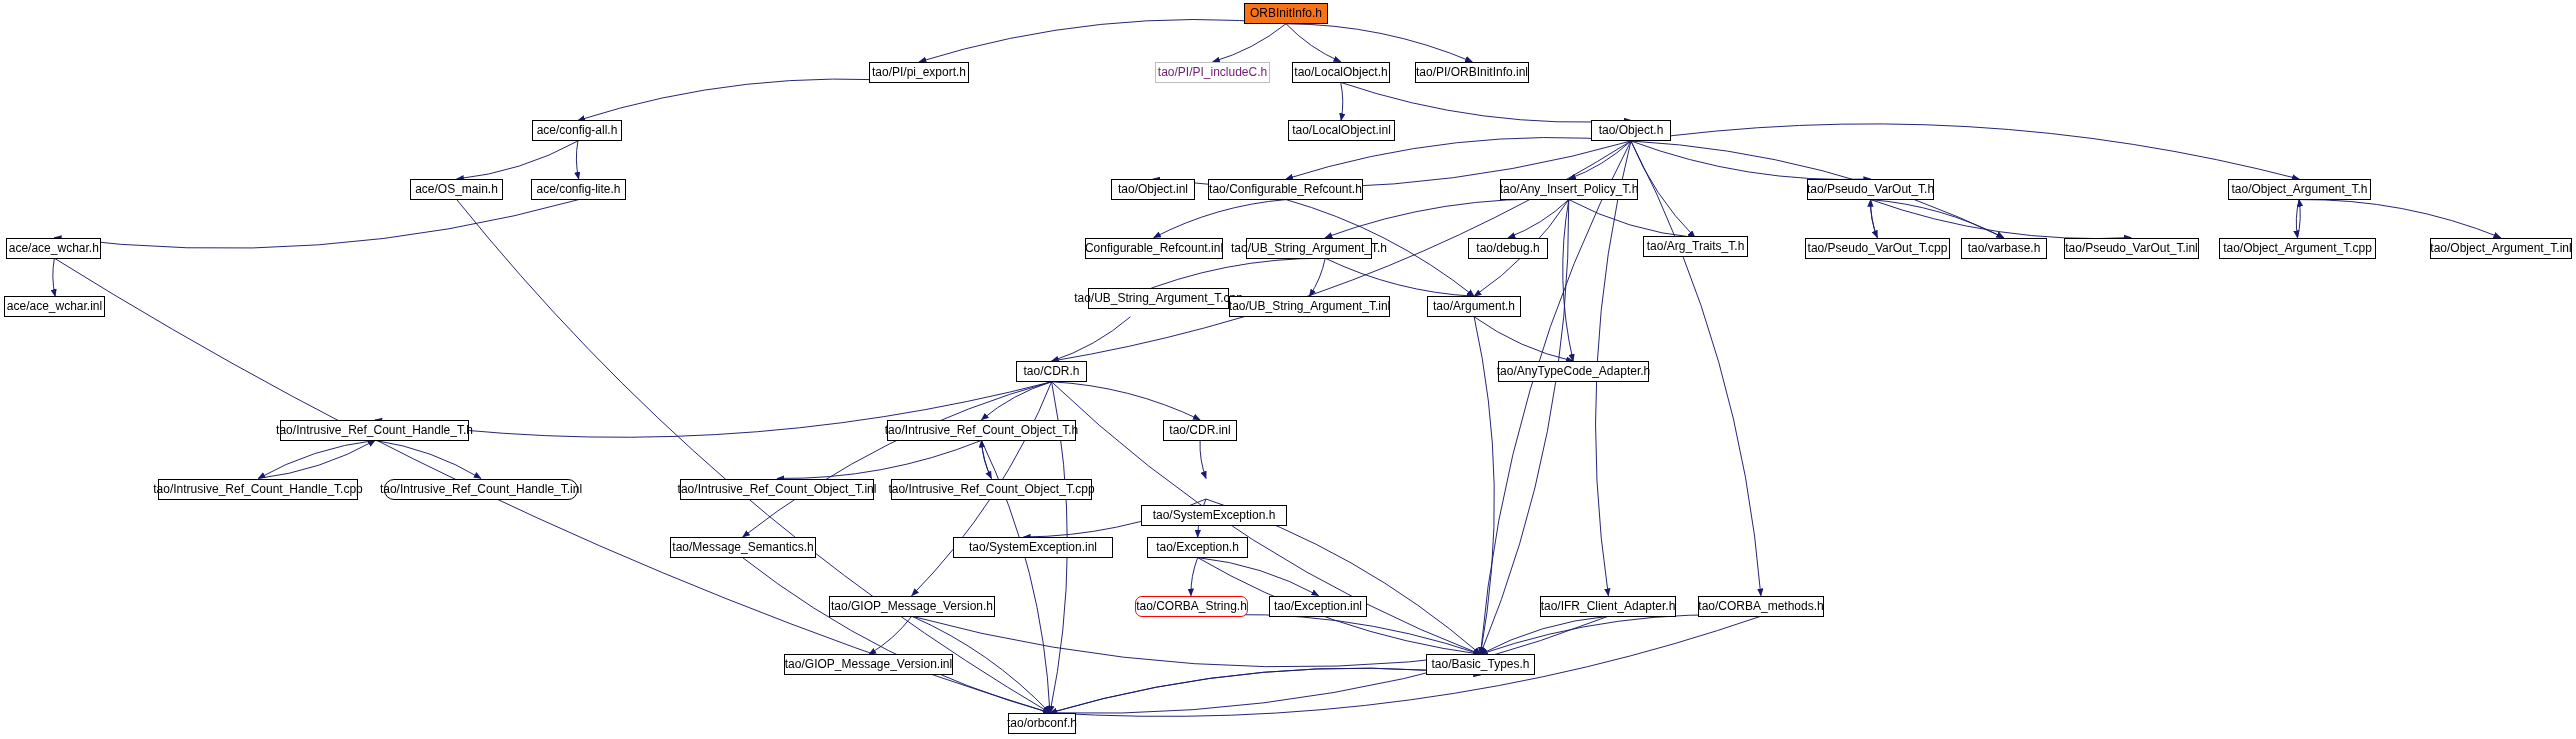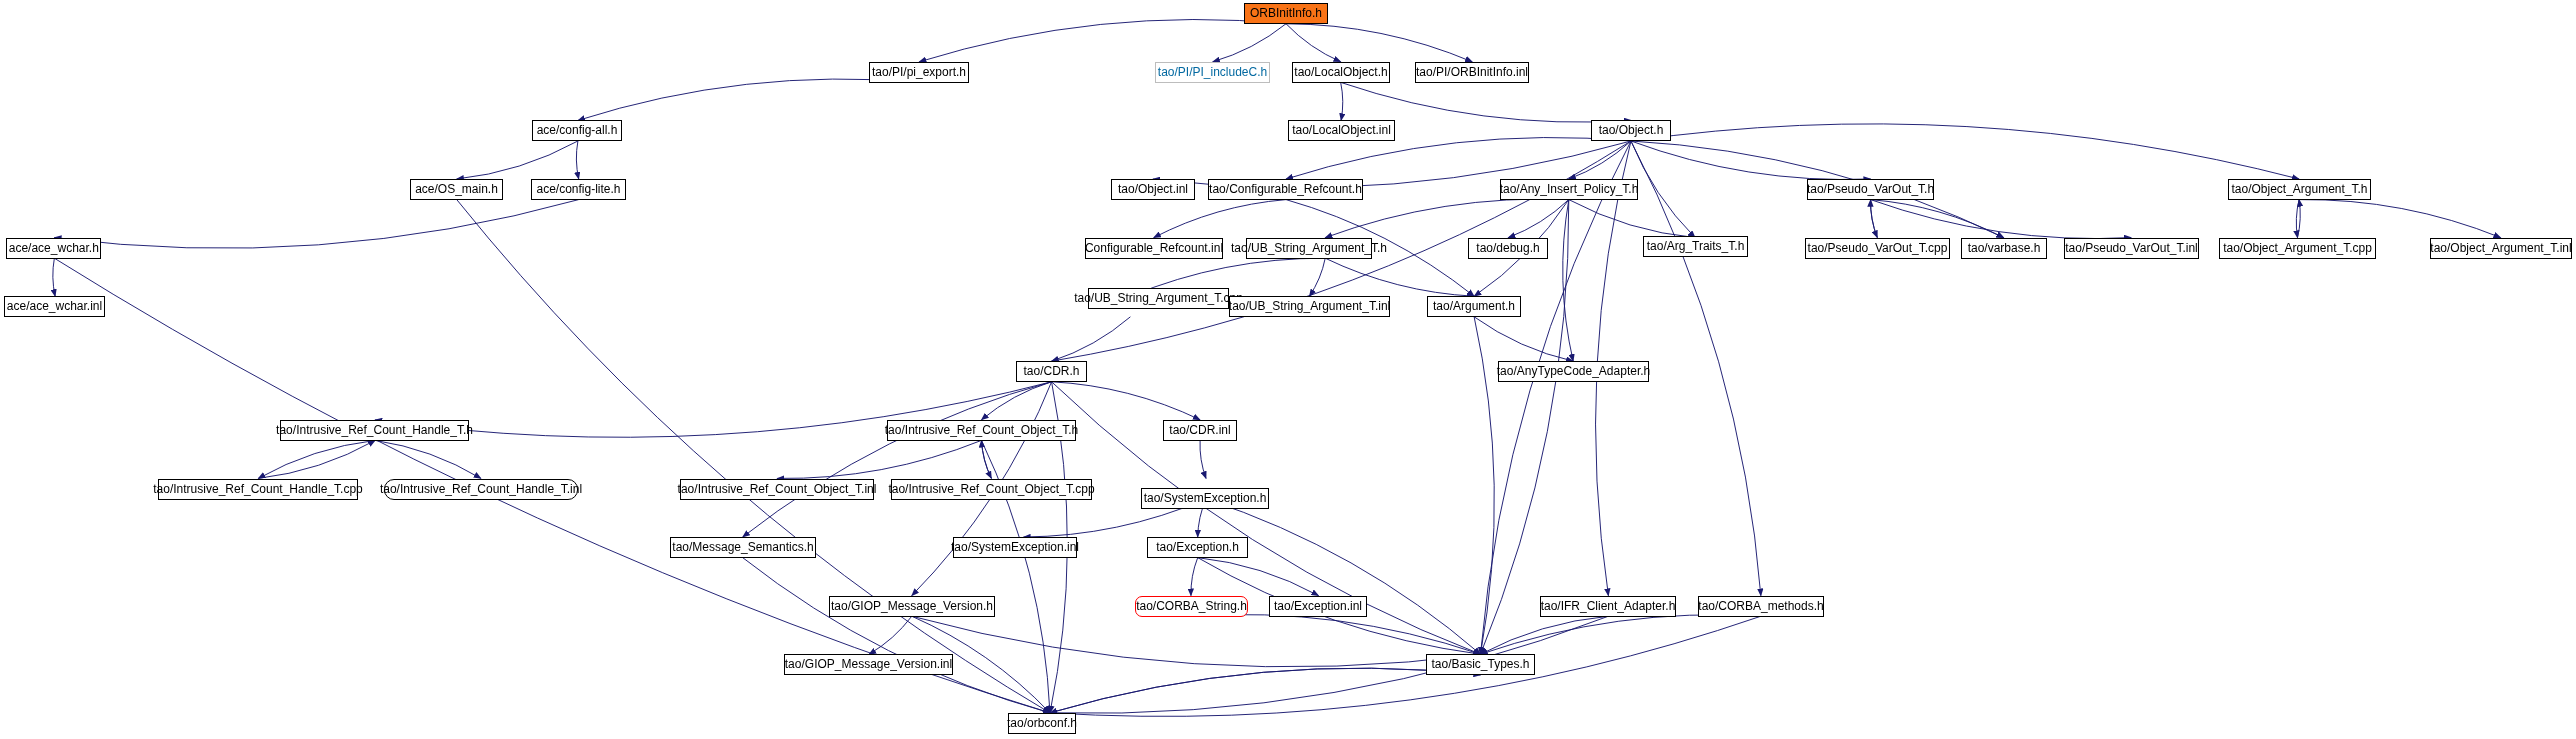--- a/index.html
+++ b/index.html
@@ -41,21 +41,21 @@
     height:20.6px;
     padding:0 4.8px;
     cursor:pointer;
   }
   .node.root{
     background:#f97316;
     border-color:#000000;
   }
   .node.grey{
     border-color:#bdbdbd;
-    color:#0369a1;
+    color:#701a75;
   }
   .node.red{
     border-color:#ff0000;
     color:#000000;
   }
   .node-label{
     pointer-events:none;
   }
 </style>
 </head>
@@ -256,27 +256,27 @@
       </div>
       <div class="node" style="left: 384px; top: 479px; width: 194px; border-radius: 10px;">
         <span class="node-label">tao/Intrusive_Ref_Count_Handle_T.inl</span>
       </div>
       <div class="node" style="left: 680px; top: 479px; width: 194px;">
         <span class="node-label">tao/Intrusive_Ref_Count_Object_T.inl</span>
       </div>
       <div class="node" style="left: 891px; top: 479px; width: 201px;">
         <span class="node-label">tao/Intrusive_Ref_Count_Object_T.cpp</span>
       </div>
-      <div class="node" style="left: 1141px; top: 488px; width: 128px;">
+      <div class="node" style="left: 1141px; top: 505px; width: 146px;">
         <span class="node-label">tao/SystemException.h</span>
       </div>
       <div class="node" style="left: 670px; top: 537px; width: 146px;">
         <span class="node-label">tao/Message_Semantics.h</span>
       </div>
-      <div class="node" style="left: 953px; top: 537px; width: 124px;">
+      <div class="node" style="left: 953px; top: 537px; width: 160px;">
         <span class="node-label">tao/SystemException.inl</span>
       </div>
       <div class="node" style="left: 1147px; top: 537px; width: 101px;">
         <span class="node-label">tao/Exception.h</span>
       </div>
       <div class="node" style="left: 829px; top: 596px; width: 166px;">
         <span class="node-label">tao/GIOP_Message_Version.h</span>
       </div>
       <div class="node red" style="left: 1135px; top: 596px; width: 113px; border-radius: 7px;">
         <span class="node-label">tao/CORBA_String.h</span>

